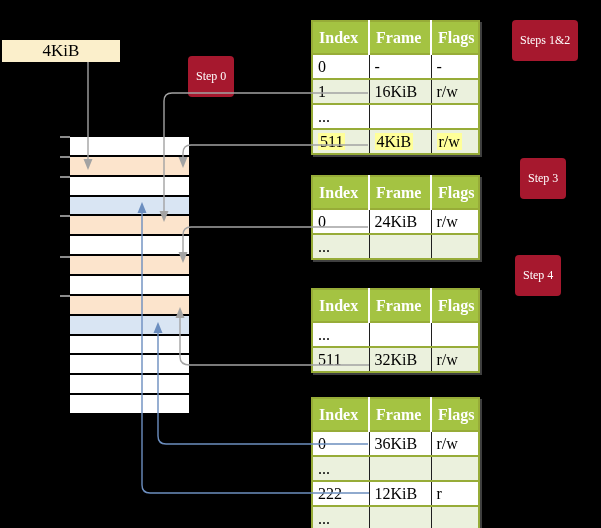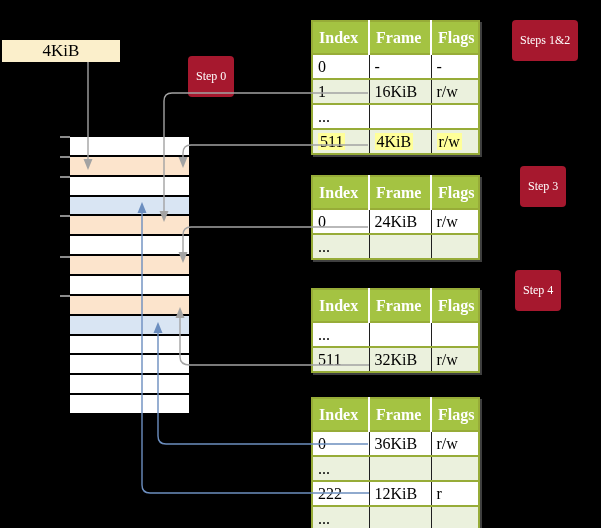--- a/index.html
+++ b/index.html
@@ -26,22 +26,22 @@
 
   
   .kbox{position:absolute;left:2px;top:40px;width:118px;height:22px;background:var(--box-bg);
         display:flex;align-items:center;justify-content:center;font-size:17px;color:#000;}
 
   
   .steplabel{position:absolute;background:var(--step-label-bg);color:var(--step-label-text);
         font-size:12px;line-height:17px;padding:12px 8px;border-radius:4px;white-space:nowrap;}
   #sl0{left:188px;top:56px;}
   #sl12{left:512px;top:20px;}
-  #sl3{left:520px;top:166px;}
-  #sl4{left:515px;top:270px;text-align:center;}
+  #sl3{left:520px;top:158px;}
+  #sl4{left:515px;top:255px;text-align:center;}
 
   
   #stack{position:absolute;left:70px;top:137px;width:119px;height:276px;
          display:flex;flex-direction:column;gap:2px;background:var(--background);}
   .stack-row{flex:1;}
   .stack-row.white{background:var(--stack-white);}
   .stack-row.peach{background:var(--stack-peach);}
   .stack-row.blue{background:var(--stack-blue);}
   .tick{position:absolute;left:60px;width:10px;height:2px;background:var(--tick-gray);}
 

